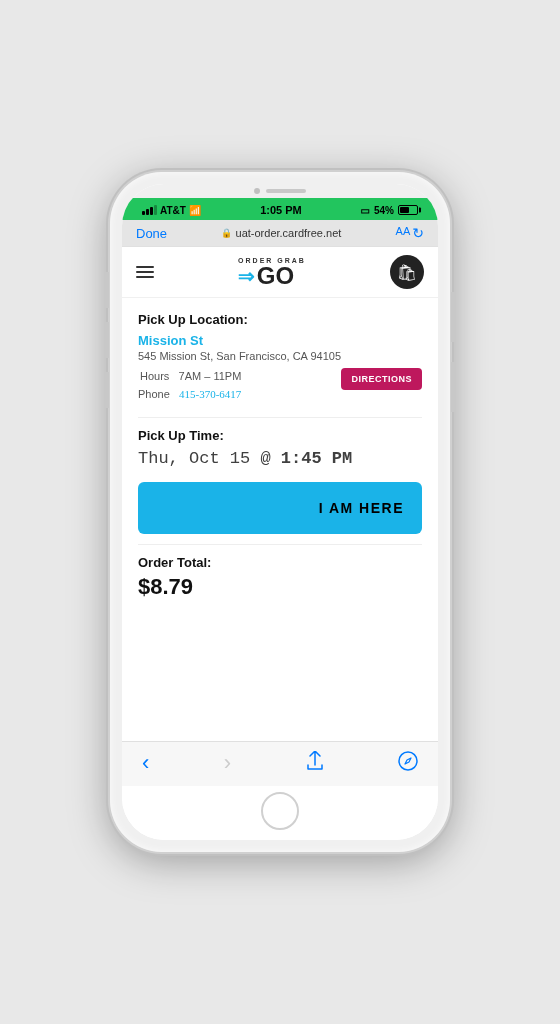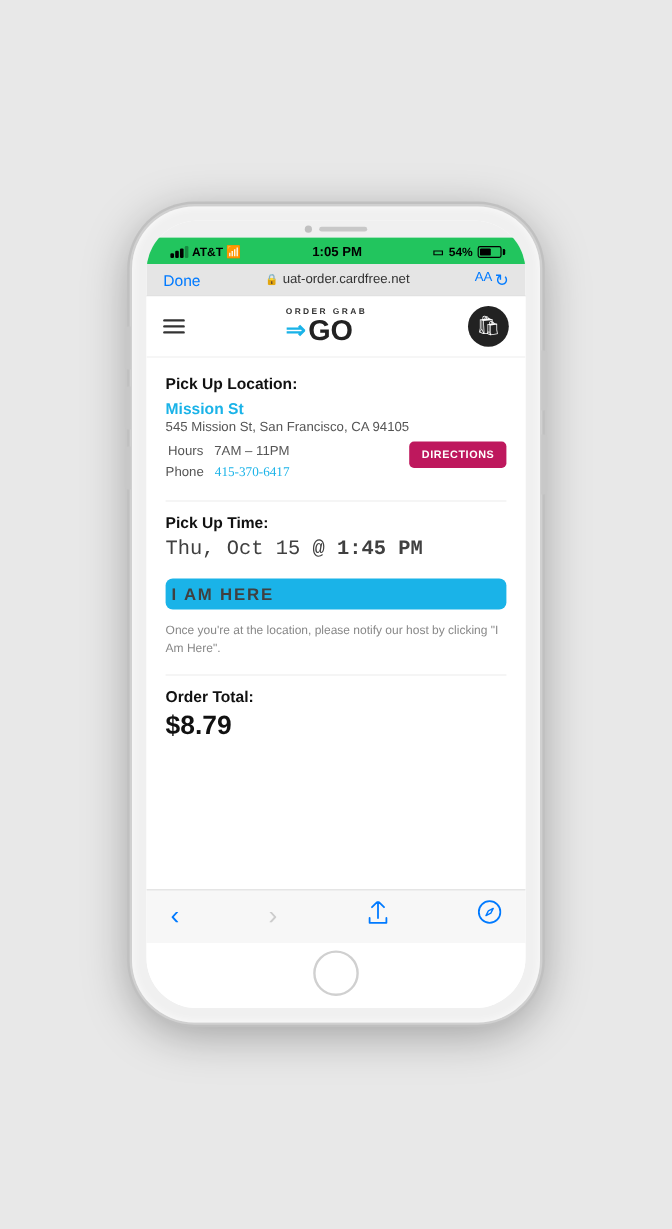--- a/index.html
+++ b/index.html
@@ -290,26 +290,26 @@
       margin-top: 4px;
       font-family: Liberation Mono, monospace;
     }
     .pickup-time-value strong {
       font-weight: 800;
     }
     .i-am-here-btn {
       display: block;
       width: 100%;
       background: #1ab3e8;
-      color: #404040;
+      color: #000000;
       font-size: 14px;
       font-weight: 700;
       letter-spacing: 1.5px;
-      text-align: left;
-      padding: 5px;
+      text-align: right;
+      padding: 18px;
       border-radius: 6px;
       margin-bottom: 10px;
       cursor: pointer;
     }
     .i-am-here-note {
       font-size: 10px;
       color: #888;
       line-height: 1.5;
       margin-bottom: 14px;
     }
@@ -472,21 +472,20 @@
 
         <hr class="divider">
 
         <p class="section-label">Pick Up Time:</p>
         <p class="pickup-time-value">
           <span>Thu, Oct 15 @ </span><strong>1:45 PM</strong>
         </p>
 
         <div class="i-am-here-btn">I AM HERE</div>
 
-        <p class="i-am-here-note">Once you're at the location, please notify our host by clicking "I Am Here".</p>
 
         <hr class="divider">
 
         <p class="order-total-label">Order Total:</p>
         <p class="order-total-value">$8.79</p>
 
       </div>
     </div>
 
     <div class="browser-nav">

